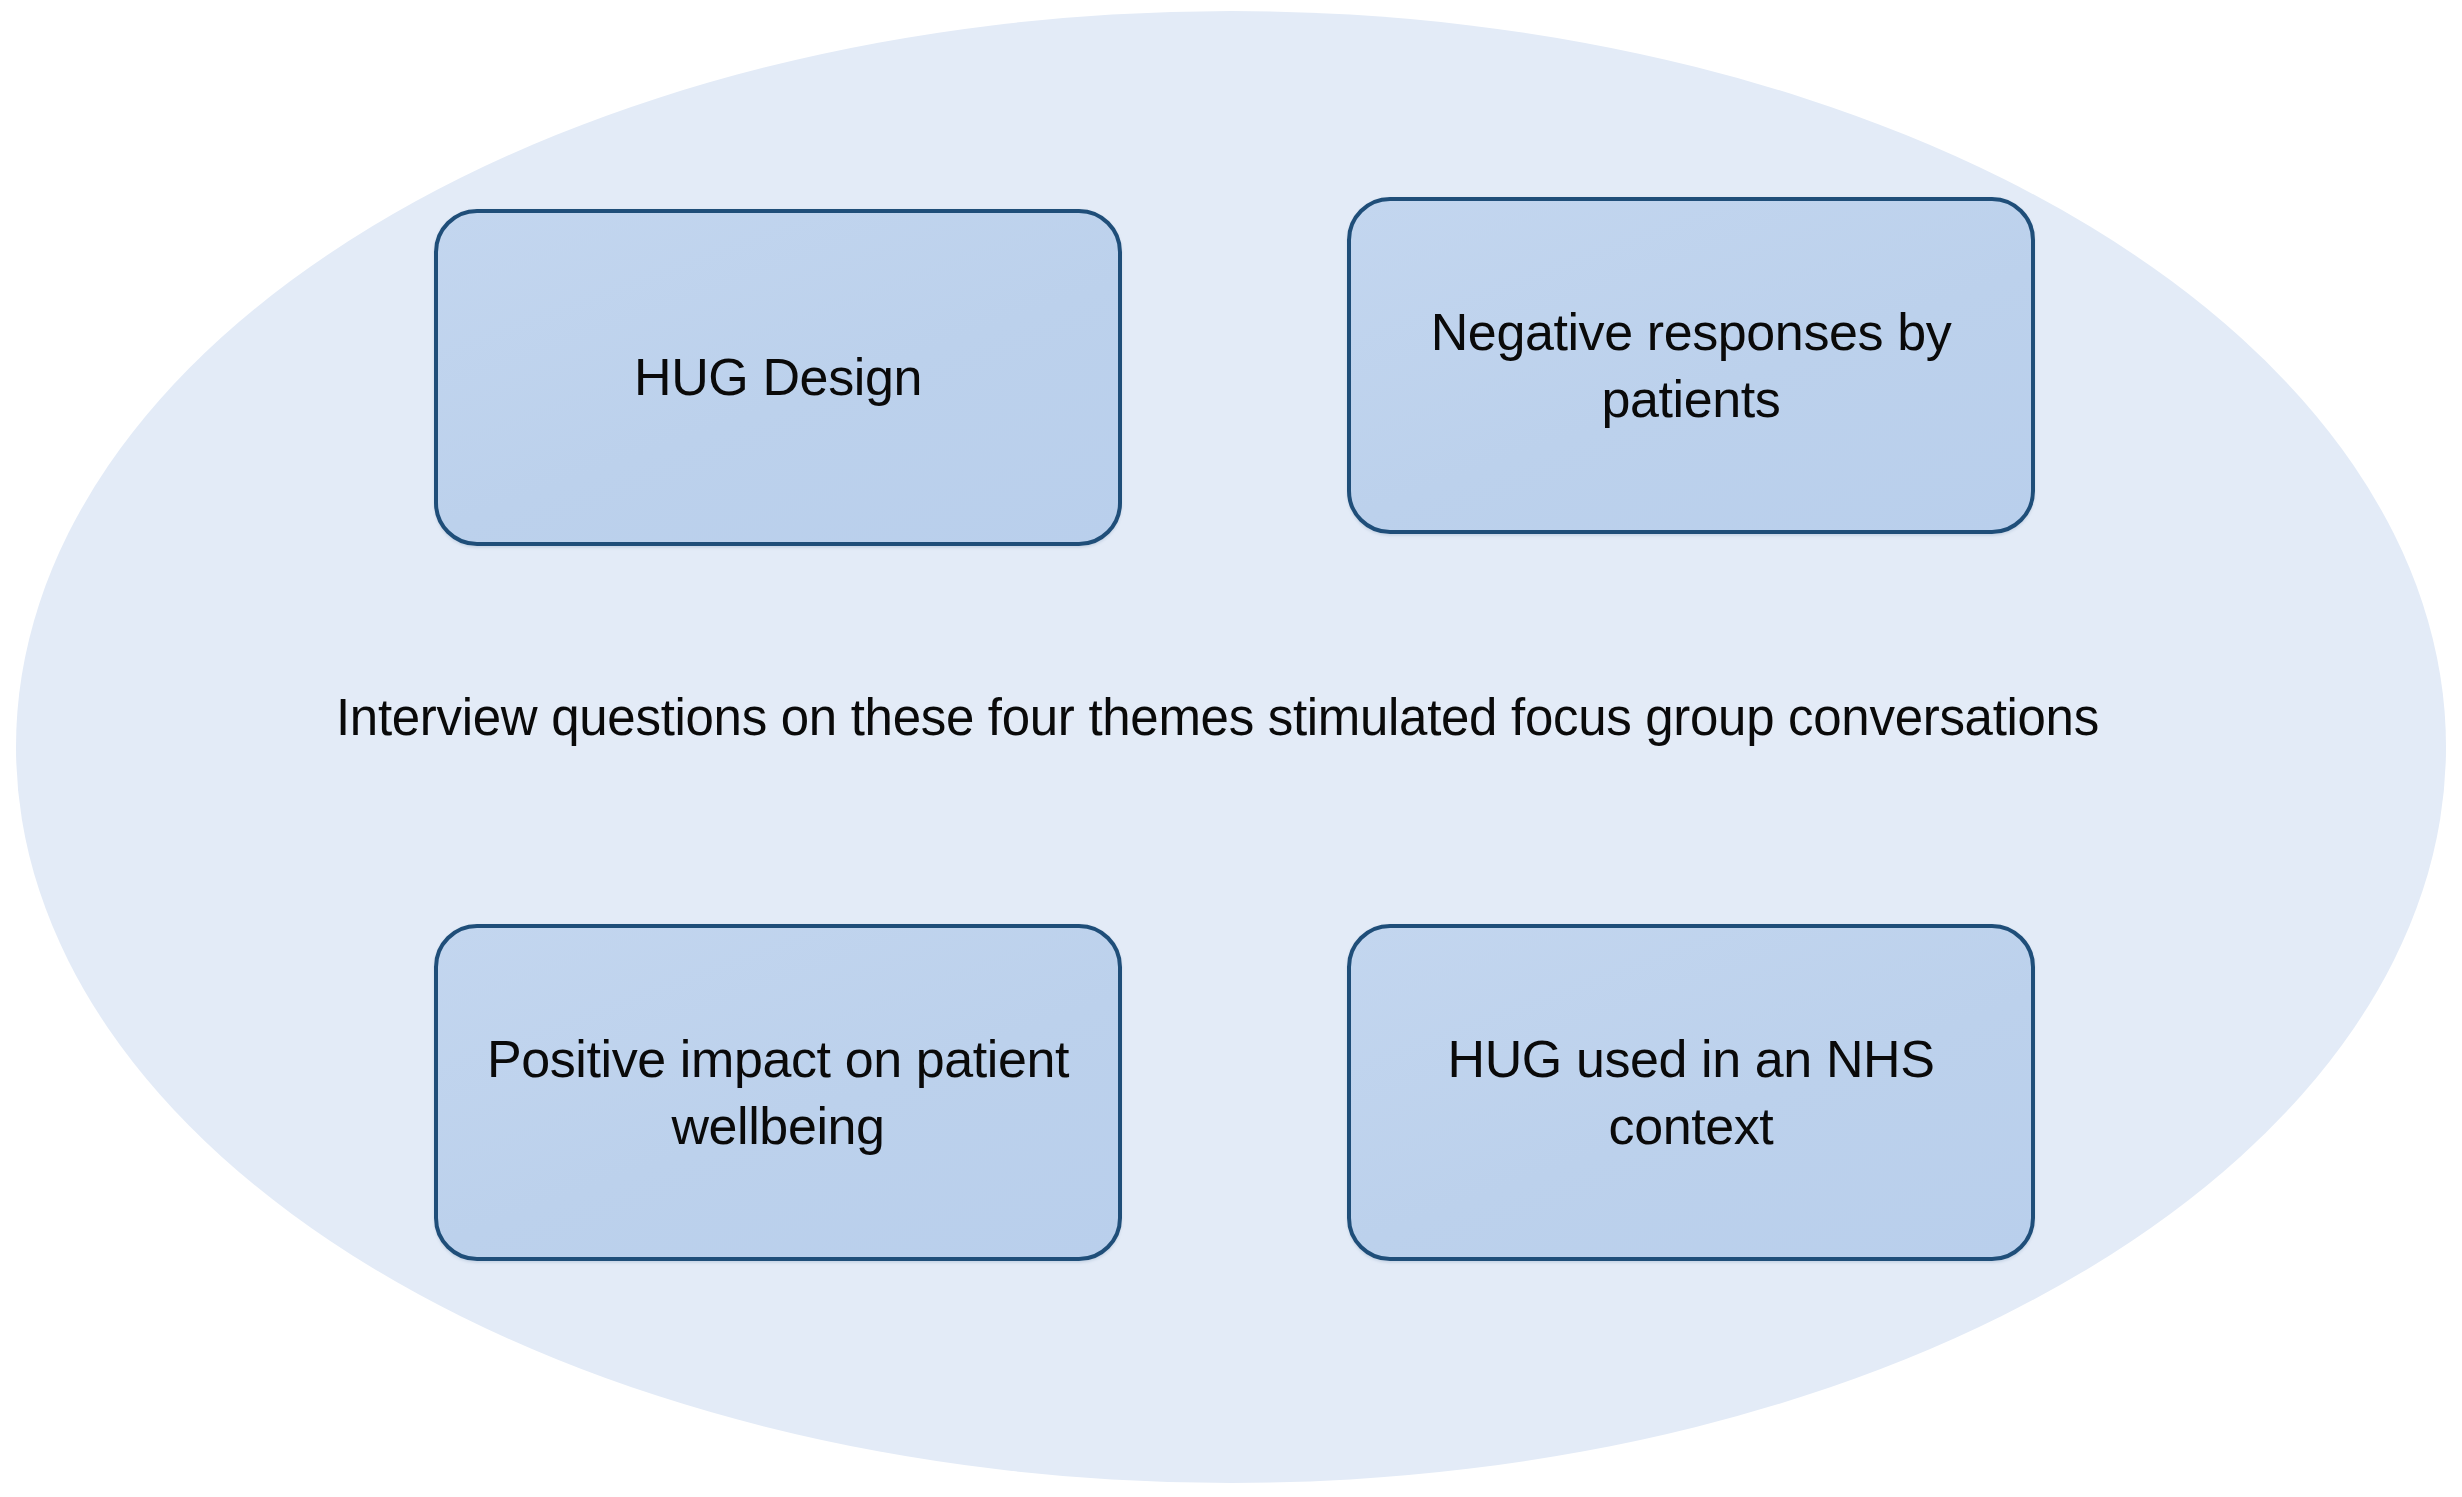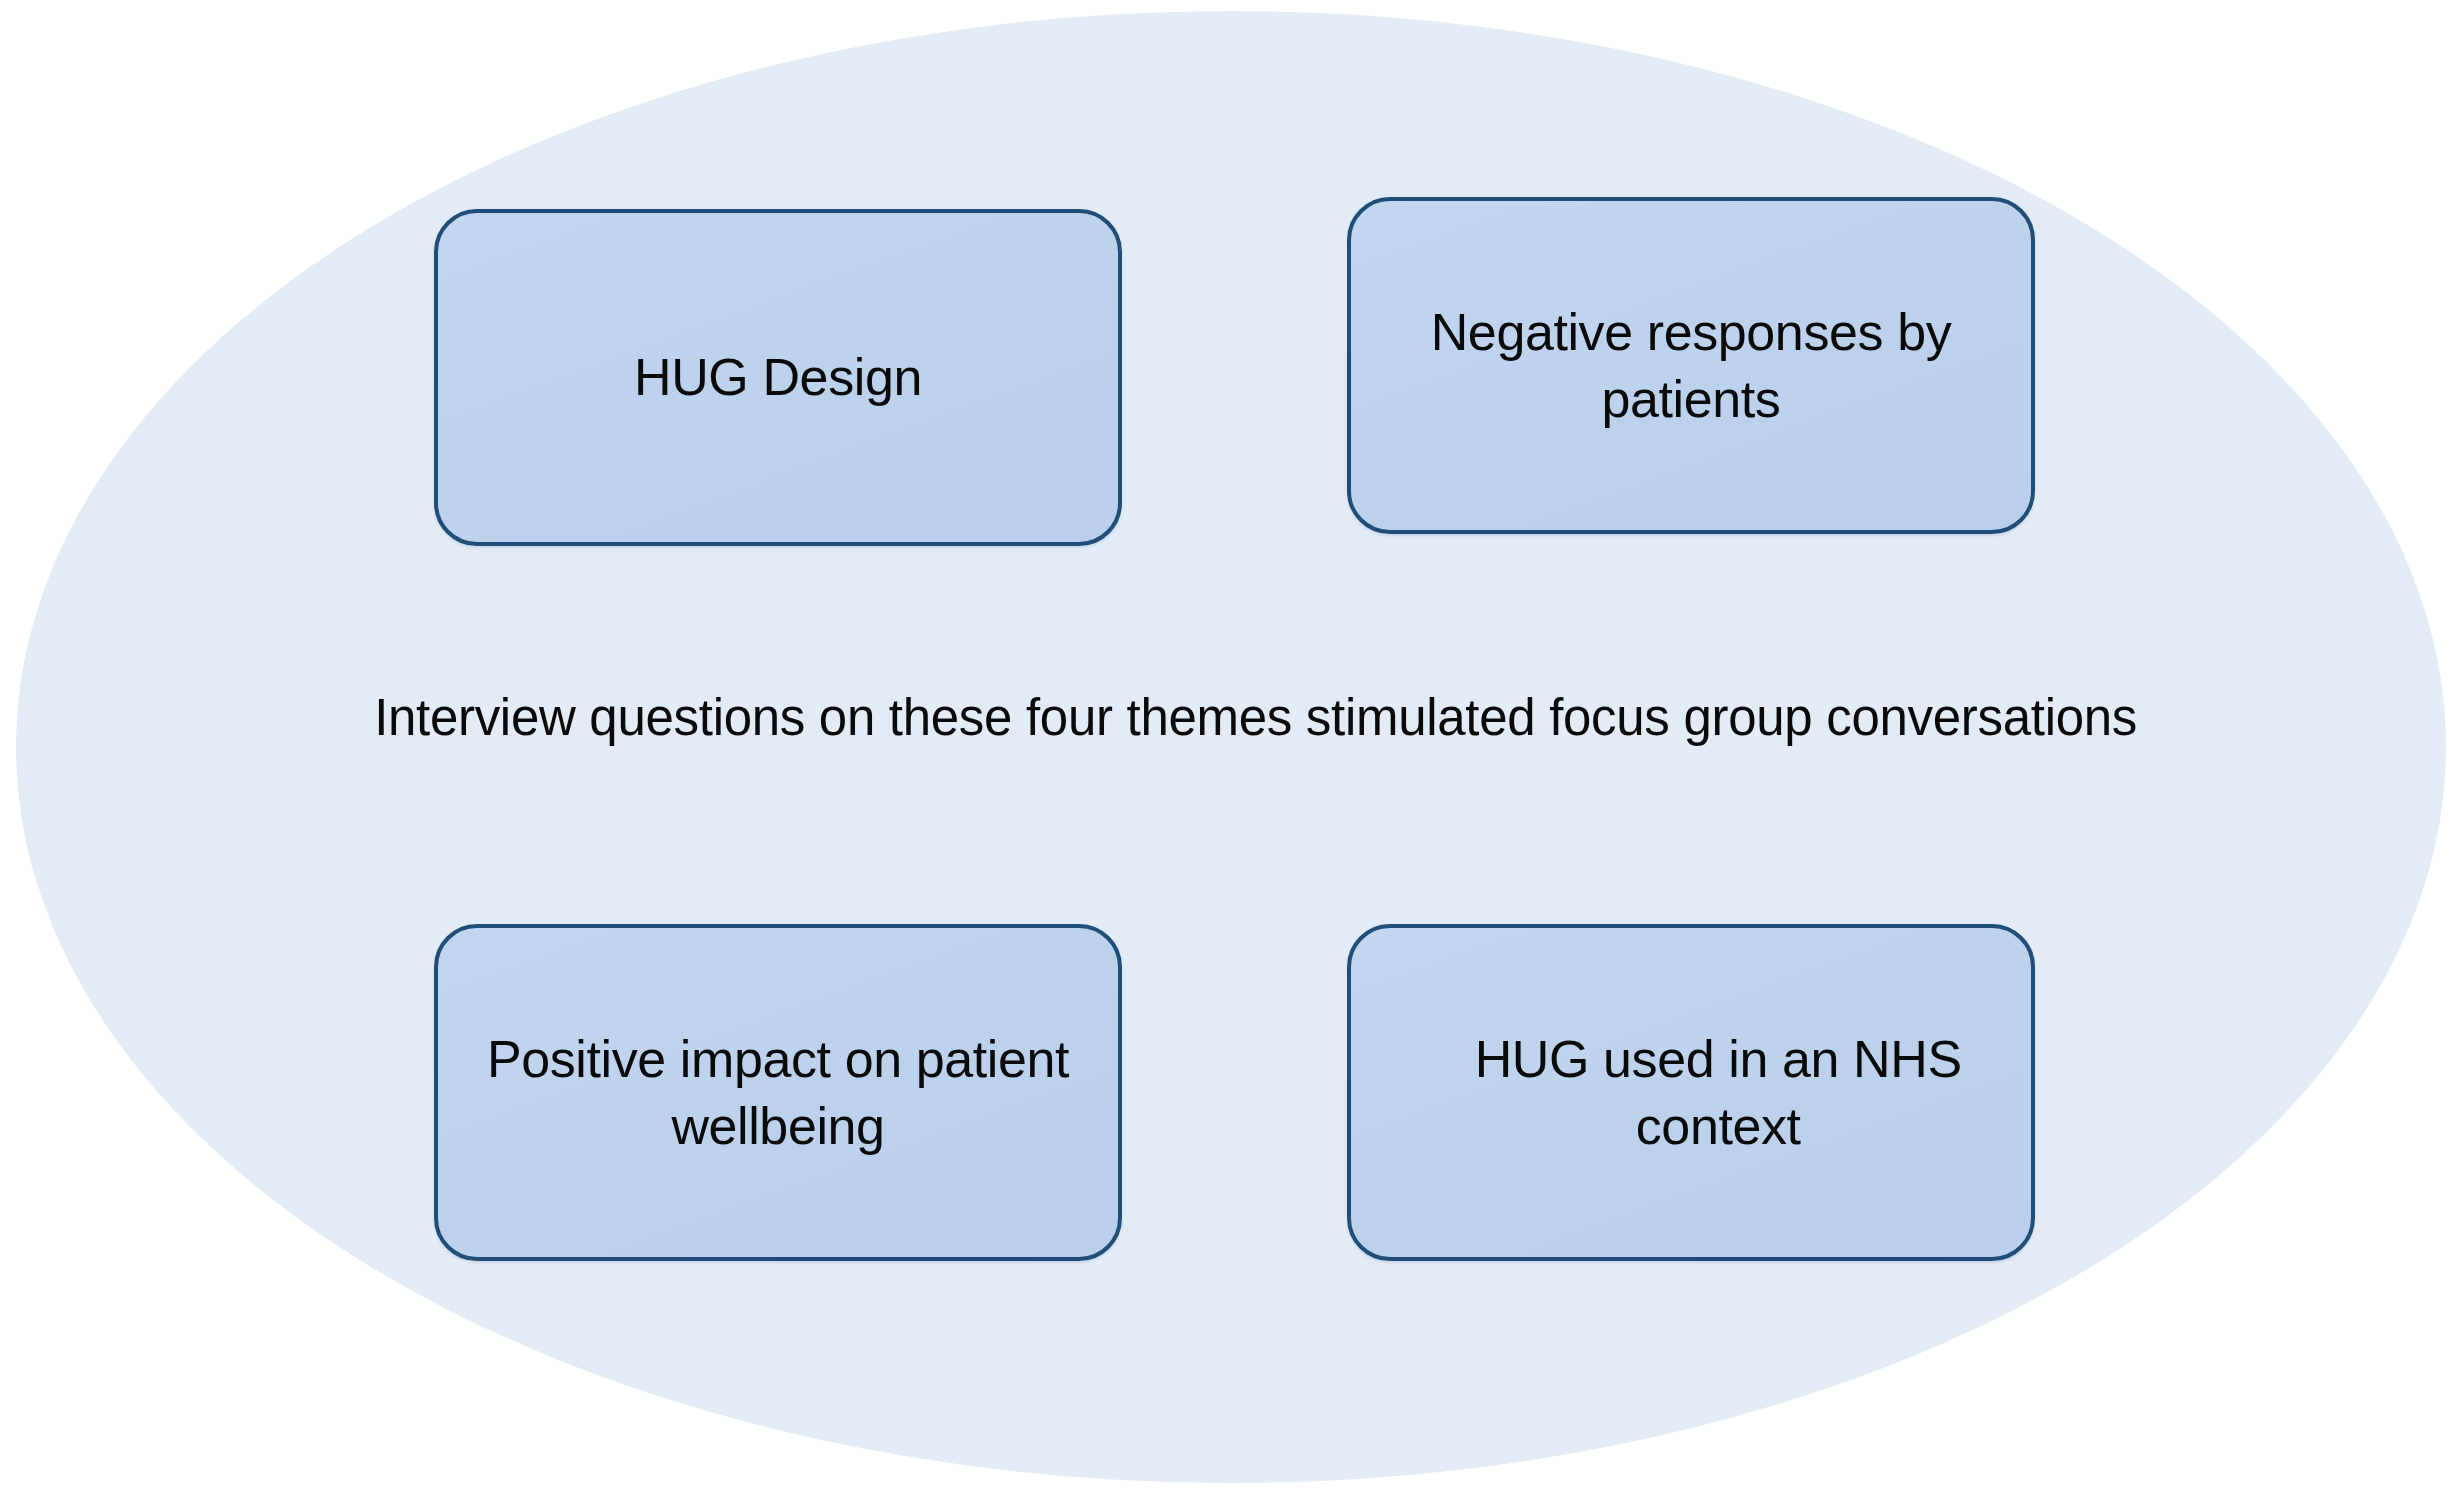--- a/index.html
+++ b/index.html
@@ -56,29 +56,29 @@
     line-height: 1.28;
     color: #0a0a0a;
     letter-spacing: -0.4px;
     font-stretch: condensed;
     white-space: pre-line;
   }
 
   #box-hug-design      { left: 434px;  top: 209px;  }
   #box-negative        { left: 1347px; top: 197px;  }
   #box-positive-impact { left: 434px;  top: 924px; }
-  #box-nhs-context     { left: 1347px; top: 924px; justify-content: flex-end; }
+  #box-nhs-context     { left: 1347px; top: 924px; }
 
   
   .center-caption {
     position: absolute;
-    left: 344px;
+    left: 336px;
     top: 684px;
     width: 1793px;
-    text-align: right;
+    text-align: left;
     font-size: 51px;
     line-height: 1.32;
     color: #0a0a0a;
     letter-spacing: -0.3px;
     font-stretch: condensed;
   }
 </style>
 </head>
 <body>
 

